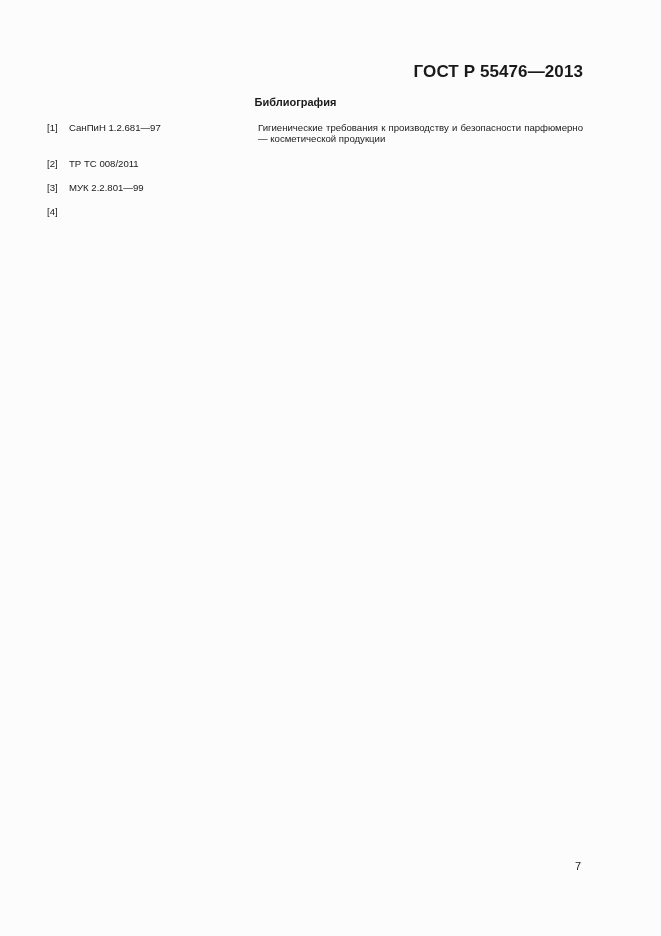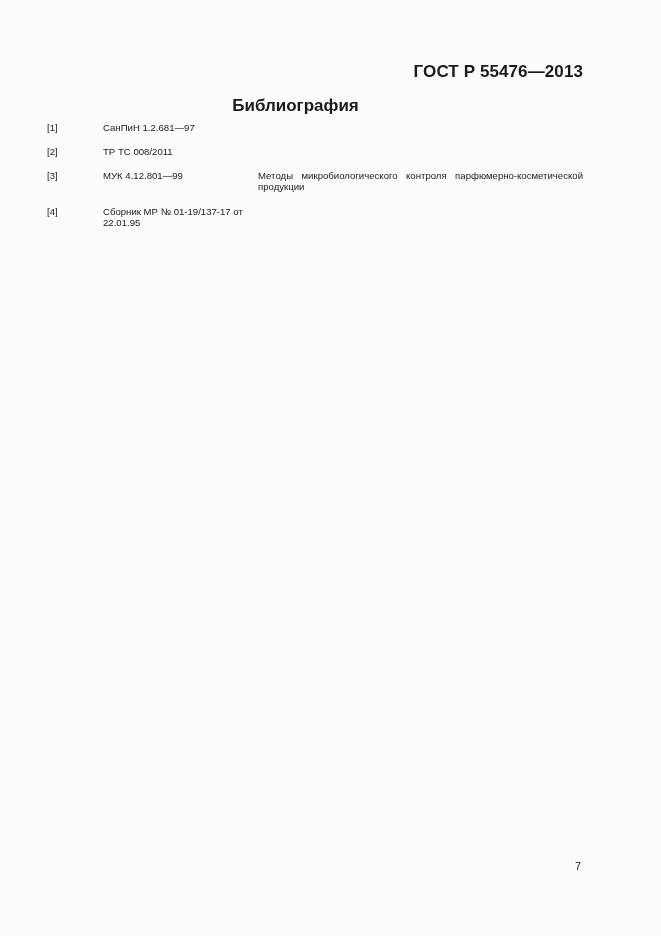--- a/index.html
+++ b/index.html
@@ -23,21 +23,21 @@
       font-weight: bold;
       letter-spacing: 0.1px;
       color: #1a1a1a;
     }
     .section-title {
       position: absolute;
       top: 96px;
       left: 0;
       width: 593px;
       text-align: center;
-      font-size: 17px;
+      font-size: 11px;
       font-weight: bold;
       color: #1a1a1a;
       padding-left: 0;
       box-sizing: border-box;
     }
     .section-title span {
       position: relative;
       left: -1px;
     }
     .bib-list {
@@ -54,21 +54,21 @@
       min-height: 11px;
     }
     .bib-ref {
       position: absolute;
       left: 0;
       top: 0;
       width: 30px;
     }
     .bib-code {
       position: absolute;
-      left: 56px;
+      left: 22px;
       top: 0;
       width: 160px;
     }
     .bib-desc {
       margin-left: 211px;
       width: 325px;
       text-align: justify;
       text-align-last: left;
     }
     .page-number {
@@ -85,29 +85,28 @@
 <div class="page-header">ГОСТ Р 55476—2013</div>
 
 <div class="section-title">
   <span>Библиография</span>
 </div>
 
 <div class="bib-list">
   <div class="bib-entry">
     <div class="bib-ref">[1]</div>
     <div class="bib-code">СанПиН 1.2.681—97</div>
+    <div class="bib-desc">Гигиенические требования к производству и безопасности парфюмерно — косметической продукции</div>
   </div>
   <div class="bib-entry">
     <div class="bib-ref">[2]</div>
     <div class="bib-code">ТР ТС 008/2011</div>
   </div>
   <div class="bib-entry">
     <div class="bib-ref">[3]</div>
-    <div class="bib-code">МУК 4.12.801—99</div>
-    <div class="bib-desc">Методы микробиологического контроля парфюмерно-косметической продукции</div>
+    <div class="bib-code">МУК 2.2.801—99</div>
   </div>
   <div class="bib-entry">
     <div class="bib-ref">[4]</div>
-    <div class="bib-code">Сборник МР № 01-19/137-17 от 22.01.95</div>
   </div>
 </div>
 
 <div class="page-number">7</div>
 
 </body></html>

